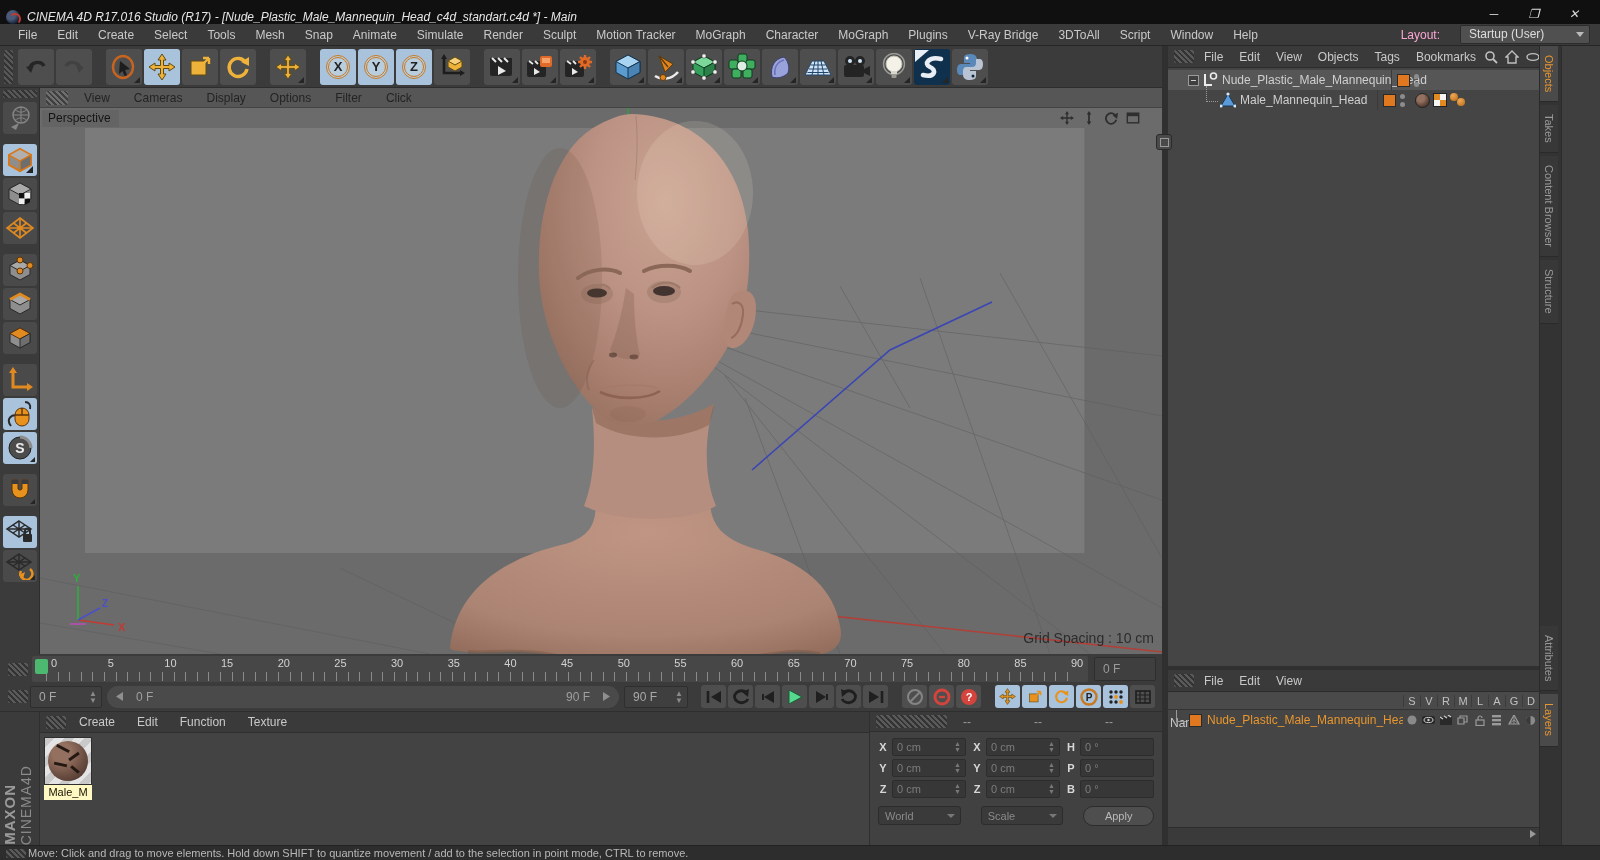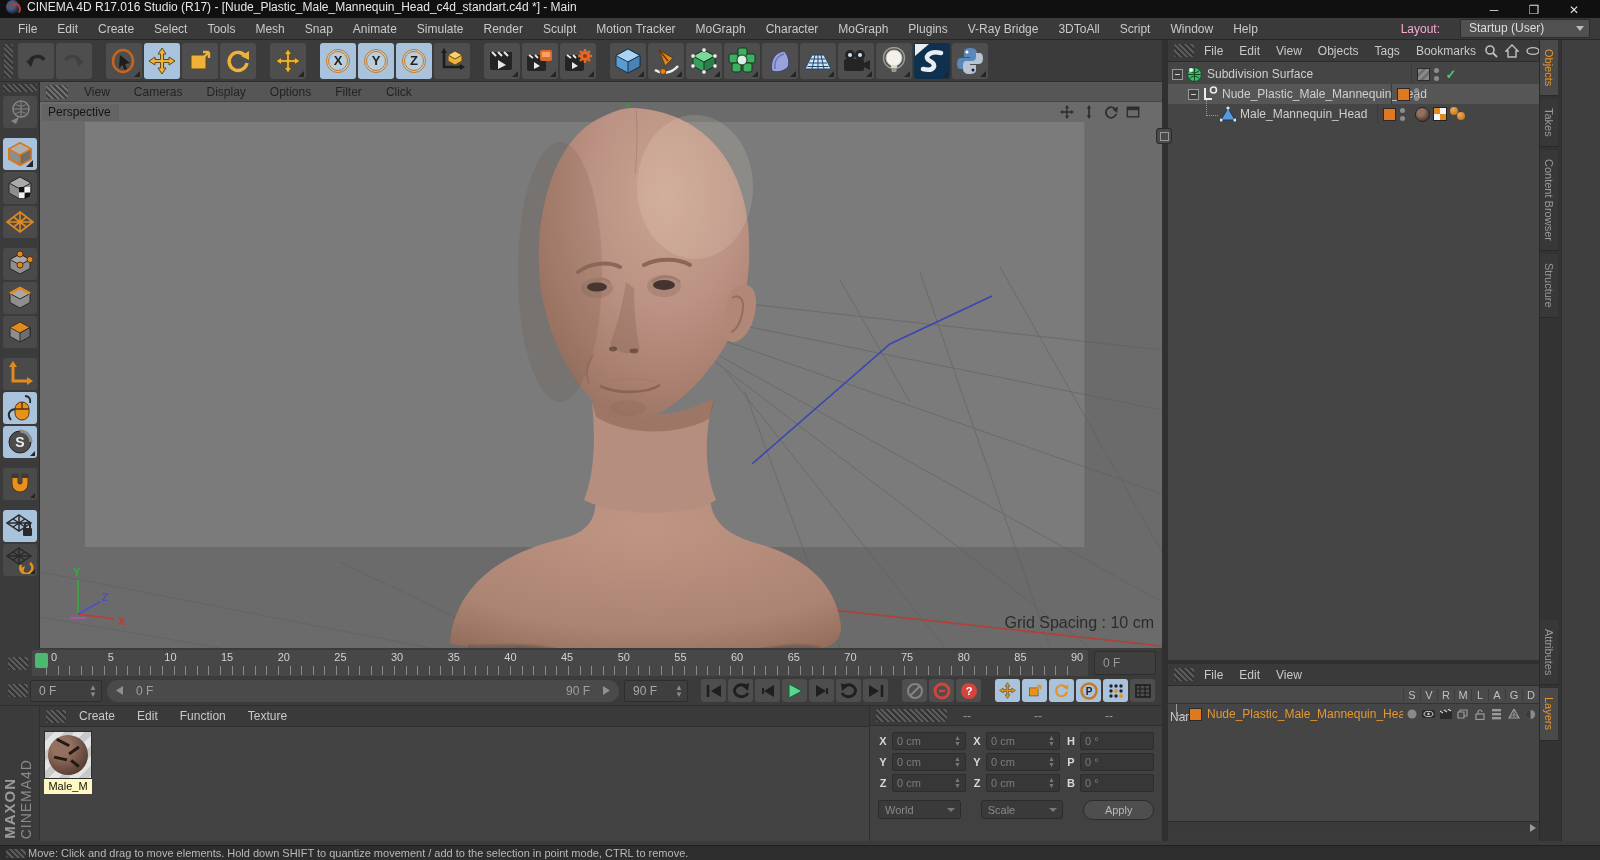--- a/index.html
+++ b/index.html
@@ -1,20 +1,20 @@
 <!DOCTYPE html>
 <html><head>
 <meta charset="utf-8">
 <style>
   * { box-sizing: border-box; margin:0; padding:0; user-select:none; }
   html,body { width:1600px; height:860px; overflow:hidden; }
   body { font-family:"Liberation Sans", sans-serif; font-size:12px; color:#c8c8c8; background:#3b3b3b; position:relative; }
 
   
-  .titlebar { height:18px; background:#101010; display:flex; align-items:flex-start; padding:0 6px; color:#e6e6e6; }
+  .titlebar { height:24px; background:#101010; display:flex; align-items:flex-end; padding:0 6px; color:#e6e6e6;font-style:italic; }
   .app-icon { width:14px; height:14px; border-radius:50%; background:radial-gradient(circle at 35% 35%, #4a5a78 0 35%, #18243a 70%); position:relative; margin-right:7px; flex:0 0 auto;}
   .app-icon::after{content:""; position:absolute; left:3px; top:3px; width:8px; height:8px; border-radius:50%; border:2px solid #c23b2e; border-left-color:transparent; border-bottom-color:transparent;}
   .title-text { font-size:12px; white-space:nowrap; }
   .win-controls { margin-left:auto; display:flex; }
   .win-btn { width:40px; height:20px; display:flex; align-items:center; justify-content:center; color:#dcdcdc; font-size:12px; }
 
   
   .menubar { height:22px; background:#3a3a3a; border-bottom:1px solid #262626; display:flex; align-items:center; padding-left:8px; }
   .menubar .mitem { padding:0 10px; color:#c9c9c9; }
   .layout-wrap { margin-left:auto; display:flex; align-items:center; padding-right:10px; }
@@ -41,21 +41,21 @@
   .lgap { height:8px; }
 
   .viewport { flex:1; display:flex; flex-direction:column; background:#6b6b6b; position:relative; }
   .vp-menu { height:20px; background:#565656; display:flex; align-items:center; border-bottom:1px solid #444; }
   .vp-menu .mitem { padding:0 12px; color:#232323; }
   .vp-grip { width:22px; height:14px; margin:0 4px 0 6px; background-image:repeating-linear-gradient(45deg,#6e6e6e 0 2px,#3f3f3f 2px 4px); border-radius:2px; }
   .vp-content { position:relative; flex:1; overflow:hidden; }
   .vp-label { position:absolute; left:2px; top:2px; background:#646464; color:#151515; padding:1px 8px 2px 6px; font-size:12px; z-index:5;}
   .vp-nav { position:absolute; right:22px; top:3px; display:flex; gap:8px; z-index:5; }
   .vp-nav span { width:14px; height:14px; display:block; }
-  .grid-spacing { position:absolute; right:8px; bottom:16px; color:#2c2c2c; font-size:16px; z-index:5; }
+  .grid-spacing { position:absolute; right:8px; bottom:8px; color:#2c2c2c; font-size:14px; z-index:5; }
   .vp-svg { position:absolute; inset:0; width:100%; height:100%; }
 
   
   .ruler-row { height:30px; background:#3b3b3b; display:flex; align-items:center; padding:2px 6px 2px 2px; }
   .ruler { flex:1; height:26px; background:#474747; border-radius:2px; position:relative; margin:0 6px 0 2px; }
   .ruler .minor { position:absolute; left:14px; right:14px; bottom:1px; height:9px; background-image:repeating-linear-gradient(90deg,#9b9b9b 0 1px,transparent 1px 11.6px); opacity:.8;}
   .tick { position:absolute; top:1px; font-size:11px; color:#d2d2d2; }
   .tick span { position:relative; left:3px; }
   .ticks-layer { position:absolute; left:16px; right:20px; top:0; bottom:0; }
   .playhead { position:absolute; left:3px; top:3px; width:13px; height:15px; background:#4db870; border-radius:2px; z-index:2; }
@@ -970,37 +970,20 @@
             <span>
                 <svg viewBox="0 0 14 14" width="14" height="14">
                   <rect x="1" y="1" width="12" height="12" fill="none" stroke="#c0c0c0" stroke-width="1.4"></rect>
                   <path d="M7 4 V10 M4 7 H10" stroke="#c0c0c0" stroke-width="1.6"></path>
                 </svg>
               </span>
           </span>
         </div>
         <div class="om-tree">
 
-          <div class="om-row">
-            <span class="expander"></span>
-            <svg width="17" height="17" viewBox="0 0 17 17" style="margin-left:3px">
-                <circle cx="8.5" cy="8.5" r="7" fill="#3fba68" stroke="#0e4a24"></circle>
-                <path d="M2 8.5 H15 M8.5 2 V15 M3.5 4.5 C7 7.5 10 7.5 13.5 4.5 M3.5 12.5 C7 9.5 10 9.5 13.5 12.5" stroke="#0e4a24" stroke-width="1" fill="none"></path>
-                <circle cx="5" cy="4" r="2" fill="#e8f8ee"></circle>
-              </svg>
-            <span class="name">Subdivision Surface</span>
-            <span class="om-right">
-              <span class="swatch gray"></span>
-              <span class="dots2">
-                  <i></i>
-                  <i></i>
-                </span>
-              <span class="om-check">✓</span>
-            </span>
-          </div>
 
           <div class="om-row selected" style="padding-left:20px;">
             <span class="expander"></span>
             <svg width="16" height="16" viewBox="0 0 16 16" style="margin-left:3px">
                 <path d="M3 2 V13 H10" fill="none" stroke="#ececec" stroke-width="2"></path>
                 <circle cx="11.5" cy="4" r="3" fill="none" stroke="#ececec" stroke-width="1.6"></circle>
               </svg>
             <span class="name">Nude_Plastic_Male_Mannequin_Head</span>
             <span class="om-right" style="left:223px">
               <span class="swatch orange"></span>

